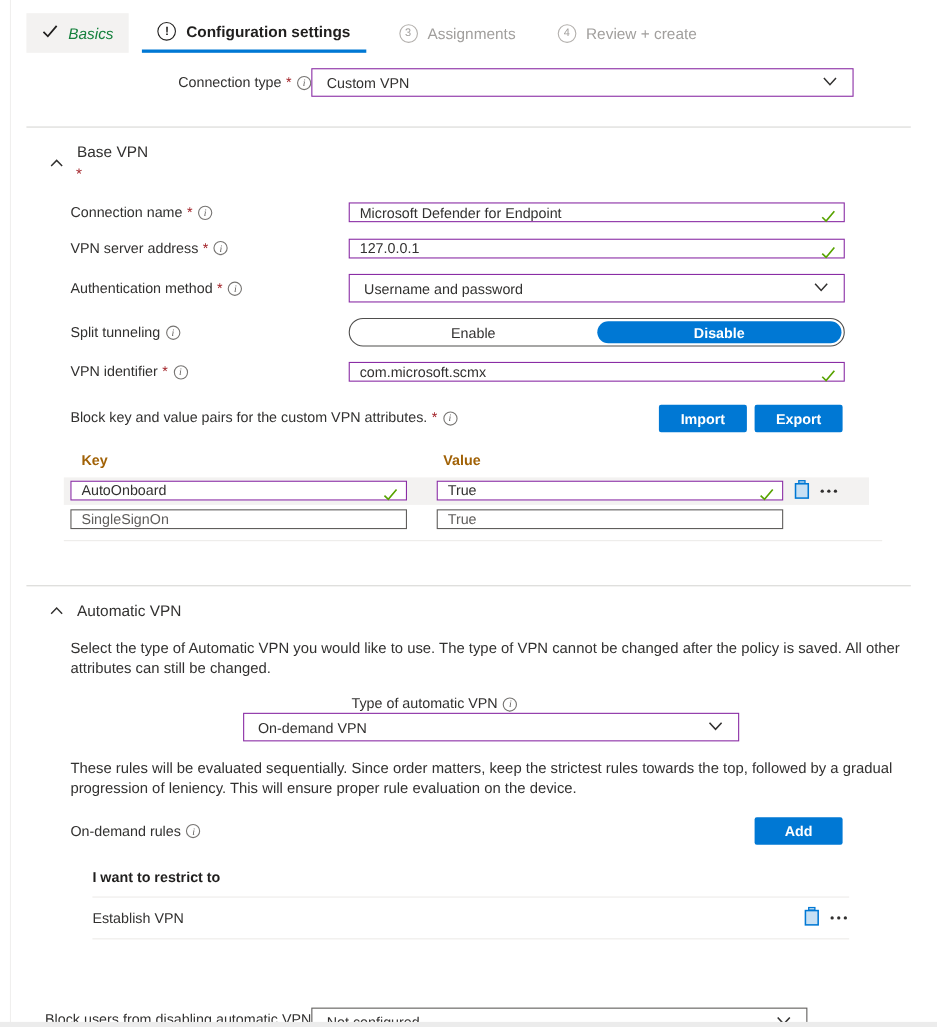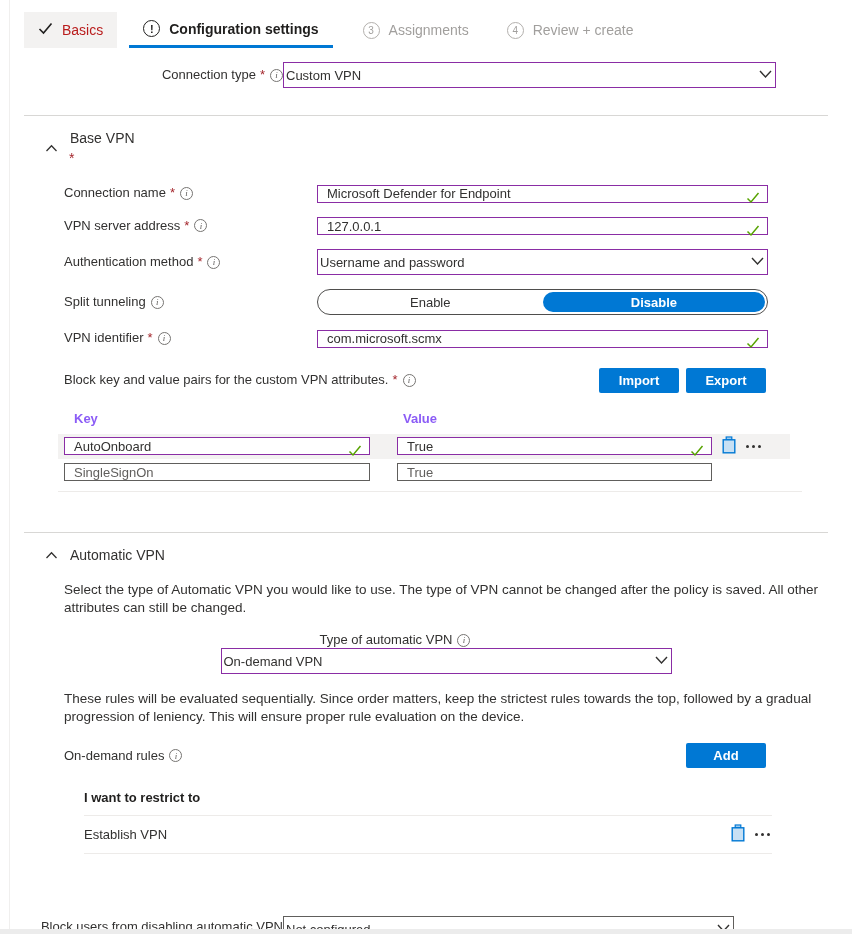--- a/index.html
+++ b/index.html
@@ -5,21 +5,21 @@
   * { box-sizing: border-box; margin: 0; padding: 0; }
   html, body { width: 852px; height: 934px; overflow: hidden; background: #fff;
     font-family: "Liberation Sans", "DejaVu Sans", sans-serif; color: #323130; }
   .left-strip { position: absolute; left: 0; top: 0; bottom: 0; width: 10px; background: #fff; border-right: 1px solid #f0efee; }
   .bottom-strip { position: absolute; left: 0; right: 0; bottom: 0; height: 5px; background: #ececec; }
   .page { position: relative; padding: 12px 24px 0 24px; }
 
   
   .tabs { display: flex; align-items: stretch; height: 36px; margin-bottom: 14px; }
   .tab { display: flex; align-items: center; gap: 9px; padding: 0 14px; font-size: 14px; cursor: pointer; white-space: nowrap; }
-  .tab-basics { background: #f3f2f1; color: #b91c1c; margin-right: 12px; }
+  .tab-basics { background: #f3f2f1; color: #15803d; margin-right: 12px; font-style: italic; }
   .tab-config { color: #201f1e; font-weight: 700; border-bottom: 3px solid #0078d4; padding-bottom: 0; margin-right: 16px; }
   .tab-disabled { color: #a19f9d; margin-right: 10px; }
   .num-circle { width: 17px; height: 17px; border: 1px solid #b3b0ad; border-radius: 50%; color: #a19f9d;
     font-size: 10px; display: inline-flex; align-items: center; justify-content: center; font-weight: 400; }
   .warn-icon { width: 17px; height: 17px; border: 1.6px solid #201f1e; border-radius: 50%; color: #201f1e;
     font-size: 11px; font-weight: 700; display: inline-flex; align-items: center; justify-content: center; }
 
   
   .frow { display: flex; align-items: center; margin-bottom: 14px; }
   .label { font-size: 13px; color: #323130; display: flex; align-items: center; gap: 5px; line-height: 16px; }
@@ -31,21 +31,21 @@
   .indent { margin-left: 40px; }
 
   
   .input-wrap { position: relative; }
   .tb { width: 100%; height: 18px; border: 1px solid #605e5c; background: #fff; font-size: 13px;
     font-family: inherit; color: #323130; padding: 0 28px 0 9px; outline: none; }
   .tb.modified { border-color: #8a2da5; }
   .tb.dim { color: #605e5c; }
   .check-badge { position: absolute; right: 8px; top: 6px; }
   .select { height: 26px; border: 1px solid #605e5c; background: #fff; display: flex; align-items: center;
-    justify-content: space-between; padding: 0 2px; font-size: 13px; cursor: pointer; }
+    justify-content: space-between; padding: 0 13px; font-size: 13px; cursor: pointer; }
   .select.modified { border-color: #8a2da5; }
   .ctrl-wide { width: 493px; }
   .ctrl { width: 451px; }
 
   
   hr.div { border: none; border-top: 1px solid #d8d7d5; margin: 0; }
   .section-header { display: flex; align-items: center; gap: 12px; font-size: 14px; color: #323130;
     margin: 14px 0 0 21px; cursor: pointer; }
   .section-title { display: flex; gap: 4px; flex-direction: column; }
 
@@ -59,21 +59,21 @@
     background: #0078d4; color: #ffffff; border-radius: 11px; font-weight: 700; }
 
   
   .btn { background: #0078d4; color: #fff; border: none; border-radius: 2px; height: 25px; min-width: 80px;
     font-size: 13px; font-weight: 700; font-family: inherit; cursor: pointer; padding: 0 16px; }
   .btn-group { display: flex; gap: 7px; }
 
   .attrs-line { display: flex; align-items: center; justify-content: space-between; margin: 20px 62px 0 40px; }
 
   
-  .kv-head { display: flex; margin: 18px 0 8px 40px; font-size: 13px; font-weight: 700; color: #8b5cf6; }
+  .kv-head { display: flex; margin: 18px 0 8px 40px; font-size: 13px; font-weight: 700; color: #a16207; }
   .kv-head .kh { width: 306px; padding-left: 10px; }
   .kv-head .vh { margin-left: 33px; }
   .kv-row { display: flex; align-items: center; margin-left: 34px; width: 732px; padding: 2px 0 2px 6px; margin-bottom: 2px; }
   .kv-row.selected { background: #f3f2f1; }
   .kv-key { width: 306px; flex: none; }
   .kv-val { width: 315px; flex: none; margin-left: 27px; }
   .row-icons { display: flex; align-items: center; gap: 7px; margin-left: 9px; }
   .dots { display: inline-flex; gap: 3px; cursor: pointer; padding: 4px 2px; }
   .dots i { width: 3px; height: 3px; border-radius: 50%; background: #323130; }
   .table-hairline { border: none; border-top: 1px solid #edebe9; margin: 8px 0 0 34px; width: 744px; }

